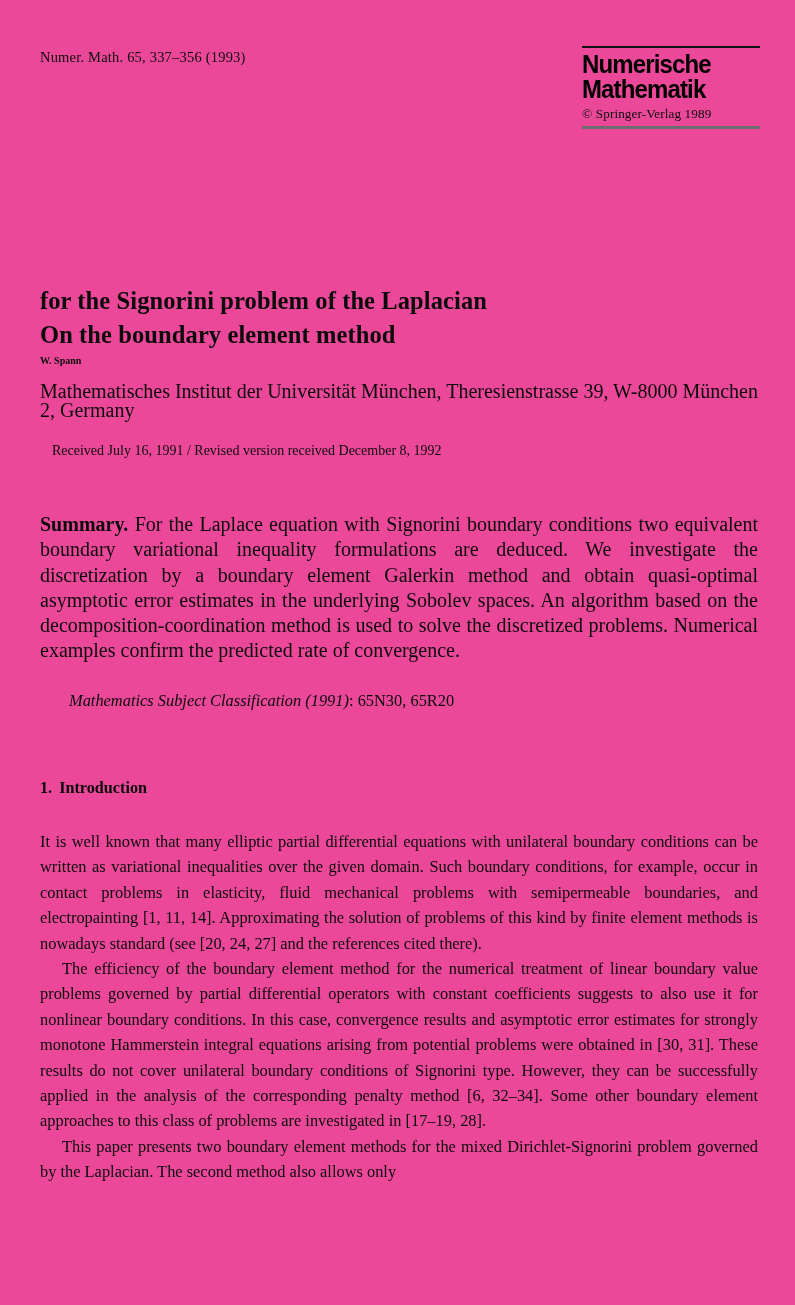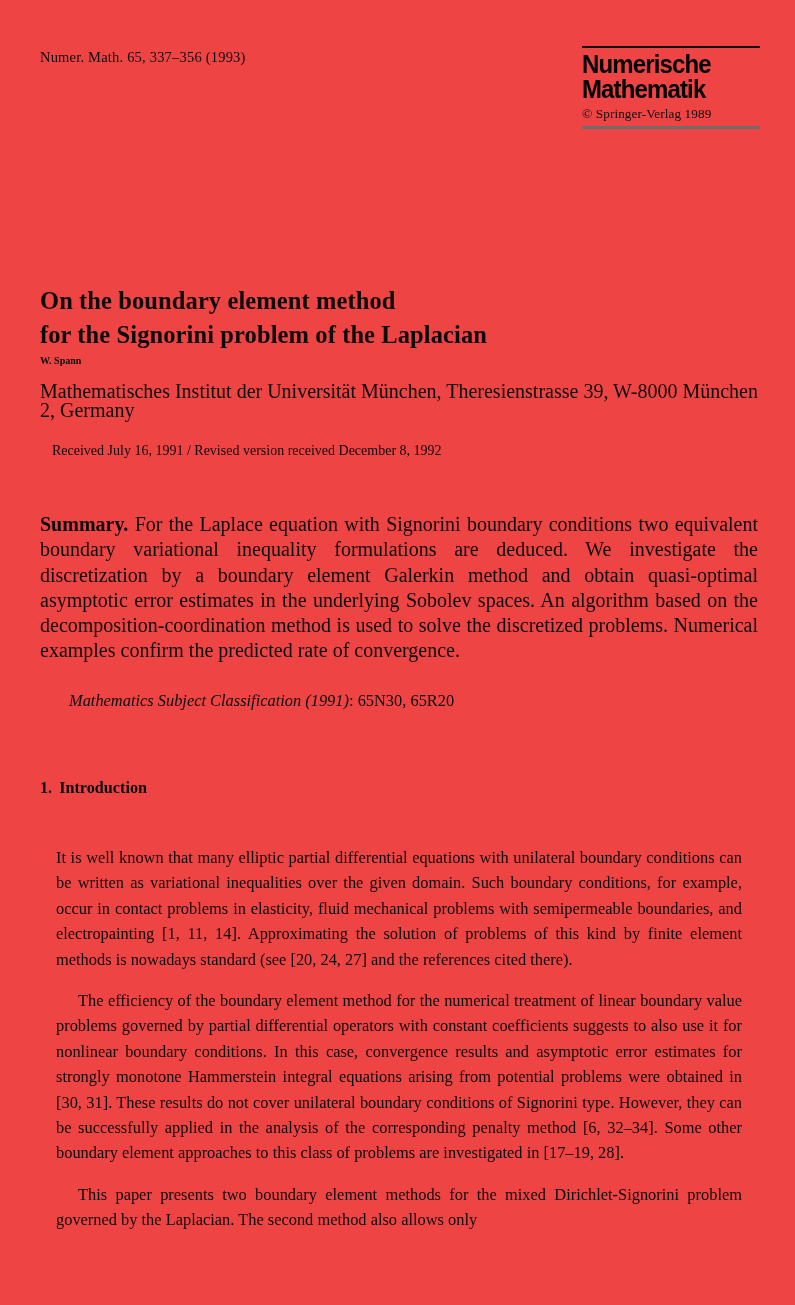--- a/index.html
+++ b/index.html
@@ -14,21 +14,21 @@
     position: relative;
     overflow: hidden;
     font-family: "Liberation Serif", "DejaVu Serif", serif;
     color: #0b0b0b;
     -webkit-font-smoothing: antialiased;
   }
 
   .page {
     position: absolute;
     inset: 0;
-    background: #ef4444;
+    background: #ec4899;
   }
 
   
   .header {
     position: absolute;
     top: 46px;
     left: 40px;
     right: 35px;
     height: 100px;
   }
@@ -156,21 +156,21 @@
     position: absolute;
     left: 40px;
     right: 37px;
     top: 829px;
     font-size: 16.4px;
     line-height: 25.4px;
     text-align: justify;
     text-justify: inter-word;
   }
   .body-text p {
-    margin: 16px;
+    margin: 0;
     text-indent: 0;
   }
   .body-text p.indented {
     text-indent: 22px;
   }
 </style>
 </head>
 <body>
 
 <div class="page">
@@ -188,22 +188,22 @@
       <div class="masthead-copyright">
         <span class="copy-mark">©</span>
         <span>Springer-Verlag 1989</span>
       </div>
       <div class="masthead-rule-bottom"></div>
     </div>
 
   </div>
 
   <h1 class="title">
+    <span class="line">for the Signorini problem of the Laplacian</span>
     <span class="line">On the boundary element method</span>
-    <span class="line">for the Signorini problem of the Laplacian</span>
   </h1>
 
   <div class="author">W. Spann</div>
 
   <div class="affiliation">
     <span>Mathematisches Institut der Universität München, Theresienstrasse 39, W-8000 München 2,</span>
     <span>Germany</span>
   </div>
 
   <div class="received">Received July 16, 1991 / Revised version received December 8, 1992</div>

